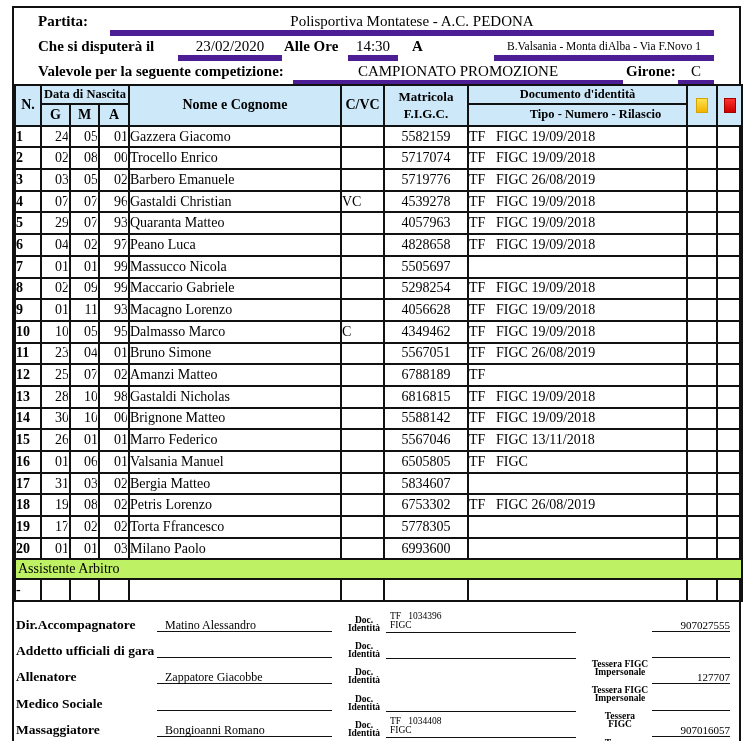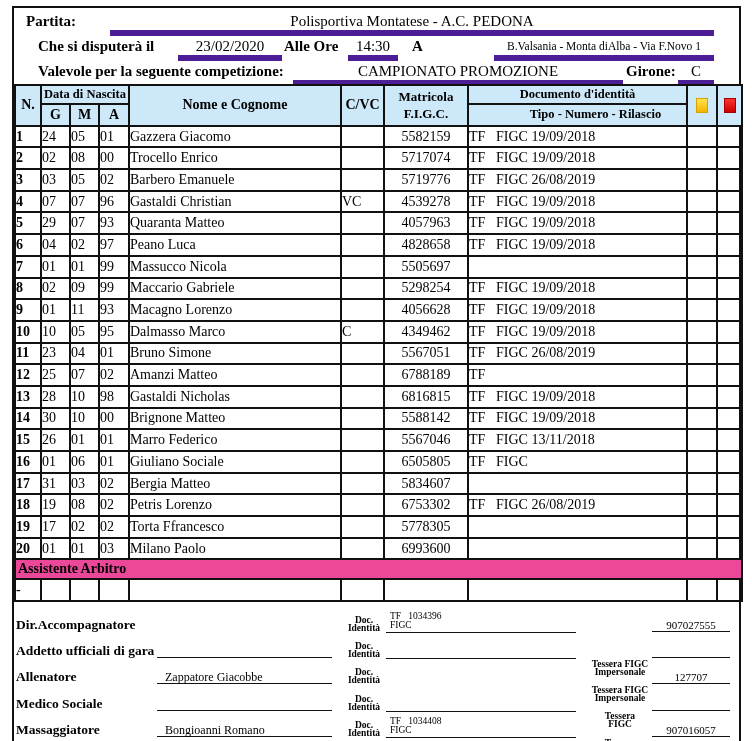--- a/index.html
+++ b/index.html
@@ -14,47 +14,47 @@
   .uline { position: absolute; border-bottom: 6px solid #4c1d95; text-align: center; font-size: 15px; height: 18px; line-height: 18px; }
   .uline.small { font-size: 11.5px; }
 
   
   table.roster { position: absolute; left: 0px; top: 76px; border-collapse: collapse; table-layout: fixed; width: 727px; }
   table.roster td, table.roster th { border: 2px solid #111; padding: 0; height: 19.7px; font-size: 14px; overflow: hidden; white-space: nowrap; }
   table.roster th { background: #cde8f8; font-weight: bold; }
   th.big { font-size: 15px; }
   th.sm { font-size: 12px; height: 14px; }
   td.n { font-weight: bold; font-size: 15px; padding-left: 2px; text-align: left; }
-  td.d { font-size: 15px; text-align: left; }
+  td.d { font-size: 15px; text-align: right; border-radius: 10px; }
   td.nm { font-size: 12.5px; padding-left: 16px; text-align: left; }
   td.cvc { font-size: 15px; padding-left: 6px; }
   td.mat { font-size: 15px; text-align: center; }
   td.doc { font-size: 10px; padding-left: 3px; }
   td.doc .tipo { display: inline-block; width: 27px; }
   .card { display: inline-block; width: 10px; height: 13px; border: 1px solid #999; vertical-align: middle; }
   .card.yellow { background: linear-gradient(#ffe24d, #f2b400); border-color: #d6a300; }
   .card.red { background: linear-gradient(#ff3030, #cc0000); border-color: #a00000; }
-  tr.assist td { background: #ec4899; font-weight: bold; font-size: 14px; padding-left: 2px; height: 18px; }
+  tr.assist td { background: #bef264; font-weight: normal; font-size: 14px; padding-left: 2px; height: 18px; }
 
   
   .staff { position: absolute; left: 0; top: 594px; width: 727px; }
   .srow { position: absolute; left: 0; width: 727px; height: 27px; }
   .srole { position: absolute; left: 2px; top: 5px; font-weight: bold; font-size: 13.5px; text-align: right; }
   .sname { position: absolute; left: 143px; top: 0; width: 175px; height: 20px; border-bottom: 1px solid #111; font-size: 12px; padding-left: 8px; line-height: 26px; box-sizing: border-box; }
   .doclbl { position: absolute; left: 332px; top: 4px; width: 36px; text-align: center; font-weight: bold; font-size: 9.5px; line-height: 8px; }
   .docval { position: absolute; left: 372px; top: 0; width: 190px; height: 21px; border-bottom: 1px solid #111; font-size: 9.5px; line-height: 8.5px; padding-left: 4px; box-sizing: border-box; }
   .teslbl { position: absolute; left: 572px; top: 4px; width: 68px; text-align: center; font-weight: bold; font-size: 9.5px; line-height: 8px; margin-top: 44px; }
-  .tesval { position: absolute; left: 638px; top: 0; width: 78px; height: 20px; border-bottom: 1px solid #111; font-size: 11px; text-align: center; line-height: 26px; box-sizing: border-box; }
+  .tesval { position: absolute; left: 638px; top: 0; width: 78px; height: 20px; border-bottom: 1px solid #111; font-size: 11px; text-align: right; line-height: 26px; box-sizing: border-box; }
 </style>
 </head>
 <body>
 
 <div class="sheet">
 
-  <span class="hdr lbl" style="left:12px;top:5px;">Partita:</span>
+  <span class="hdr lbl" style="left:24px;top:5px;">Partita:</span>
   <div class="uline" style="left:96px;top:4px;width:604px;">Polisportiva Montatese - A.C. PEDONA</div>
 
   <span class="hdr lbl" style="left:24px;top:30px;">Che si disputerà il</span>
   <div class="uline" style="left:164px;top:29px;width:104px;">23/02/2020</div>
   <span class="hdr lbl" style="left:270px;top:30px;">Alle Ore</span>
   <div class="uline" style="left:334px;top:29px;width:50px;">14:30</div>
   <span class="hdr lbl" style="left:398px;top:30px;">A</span>
   <div class="uline small" style="left:480px;top:29px;width:220px;">B.Valsania - Monta diAlba - Via F.Novo 1</div>
 
   <span class="hdr lbl" style="left:24px;top:55px;">Valevole per la seguente competizione:</span>
@@ -275,21 +275,21 @@
           <td class="mat">5567046</td>
           <td class="doc"><span class="tipo">TF</span><span>FIGC 13/11/2018</span></td>
           <td></td>
           <td></td>
         </tr>
         <tr>
           <td class="n">16</td>
           <td class="d">01</td>
           <td class="d">06</td>
           <td class="d">01</td>
-          <td class="nm">Giuliano Sociale</td>
+          <td class="nm">Valsania Manuel</td>
           <td class="cvc"></td>
           <td class="mat">6505805</td>
           <td class="doc"><span class="tipo">TF</span><span>FIGC</span></td>
           <td></td>
           <td></td>
         </tr>
         <tr>
           <td class="n">17</td>
           <td class="d">31</td>
           <td class="d">03</td>
@@ -353,20 +353,21 @@
         <td></td>
         <td></td>
         <td></td>
       </tr>
     </tbody>
   </table>
 
   <div class="staff" id="staff">
       <div class="srow" style="top: 10px;">
     <span class="srole">Dir.Accompagnatore</span>
+    <div class="sname">Matino Alessandro</div>
     <div class="doclbl">
       <div>Doc.</div>
       <div>Identità</div>
     </div>
     <div class="docval">
       <div style="white-space:pre;height:9px;">TF   1034396</div>
       <div style="height:9px;">FIGC</div>
     </div>
     <div class="teslbl">
       <div>Tessera FIGC</div>

